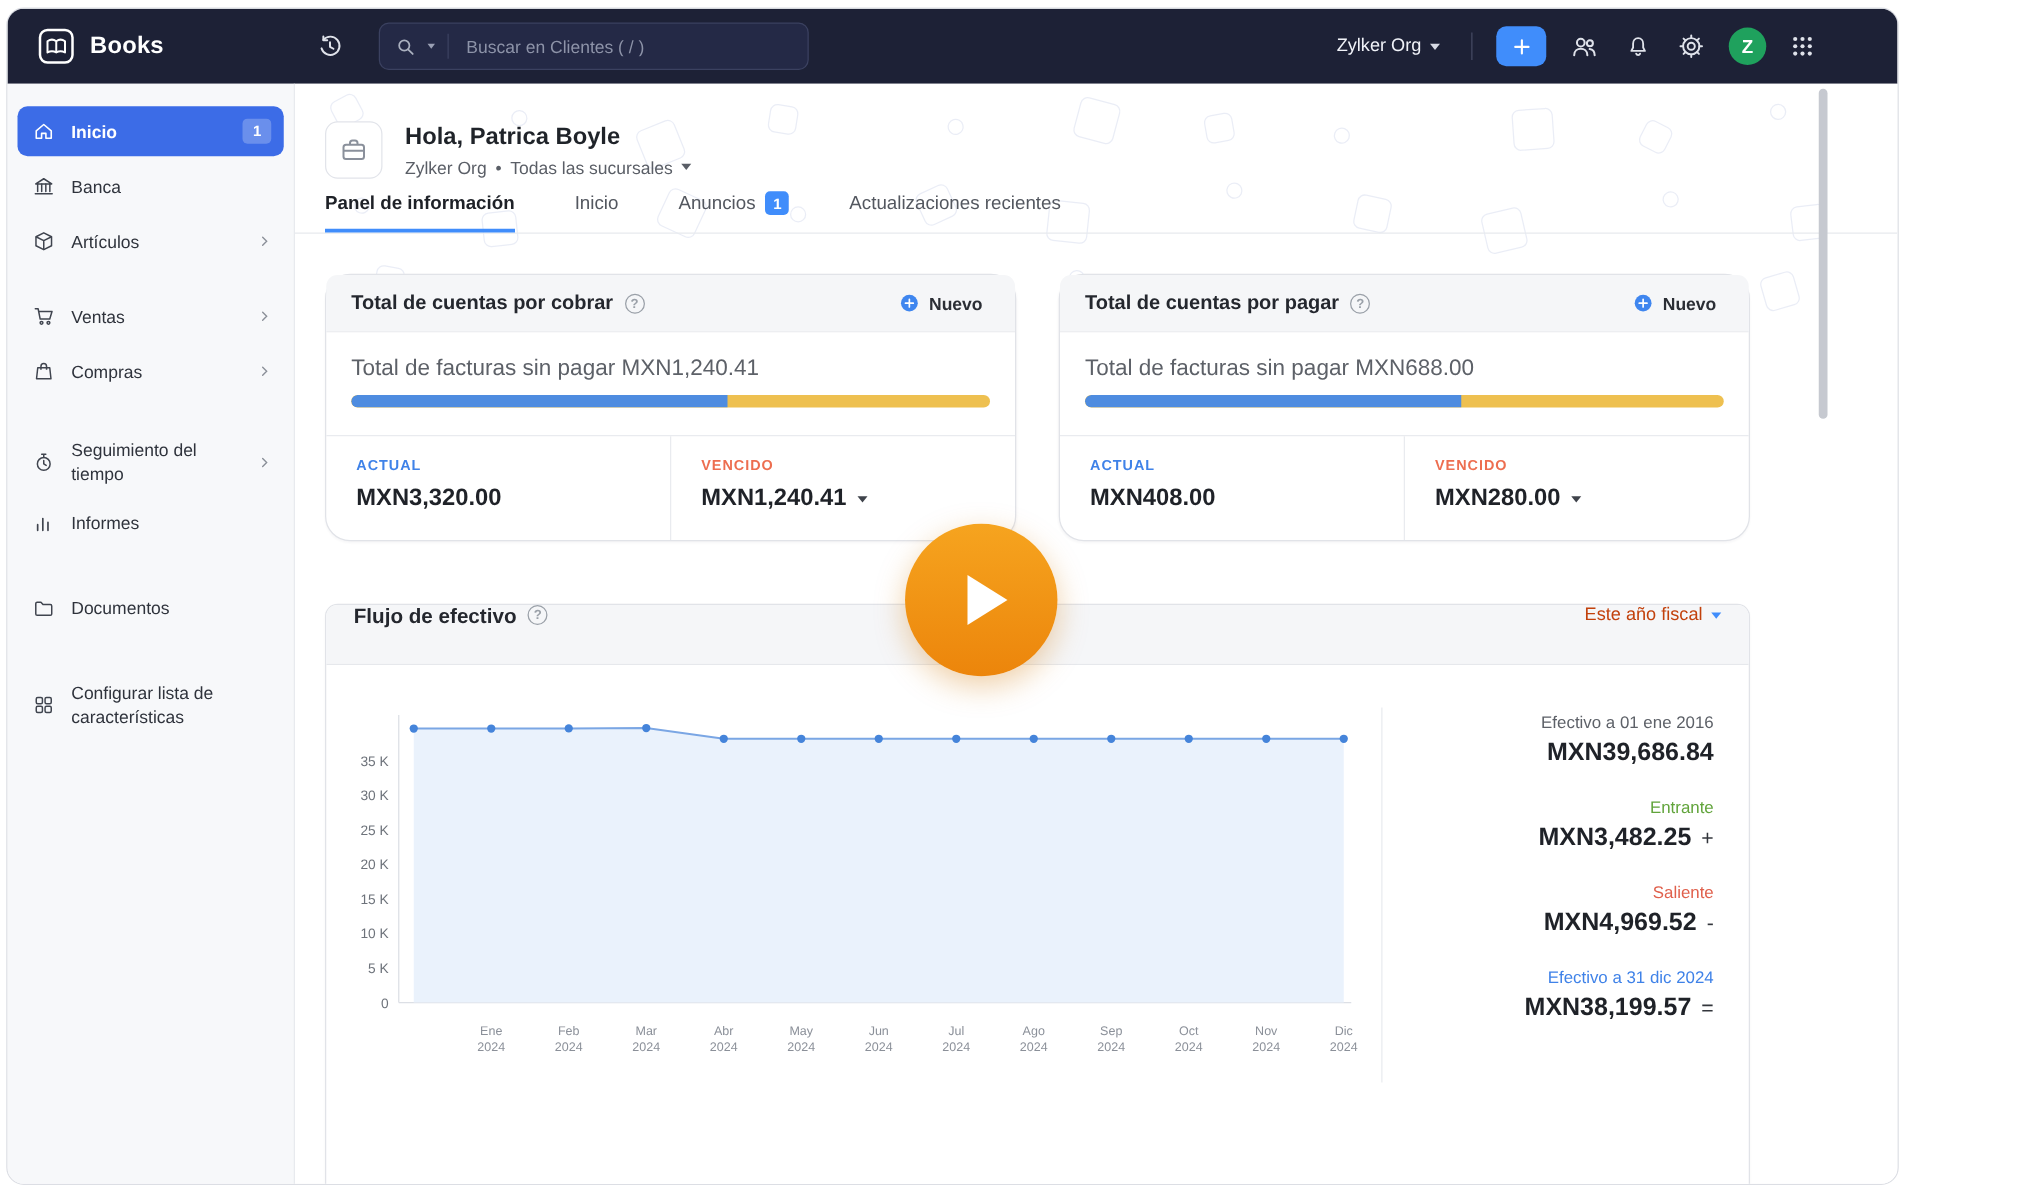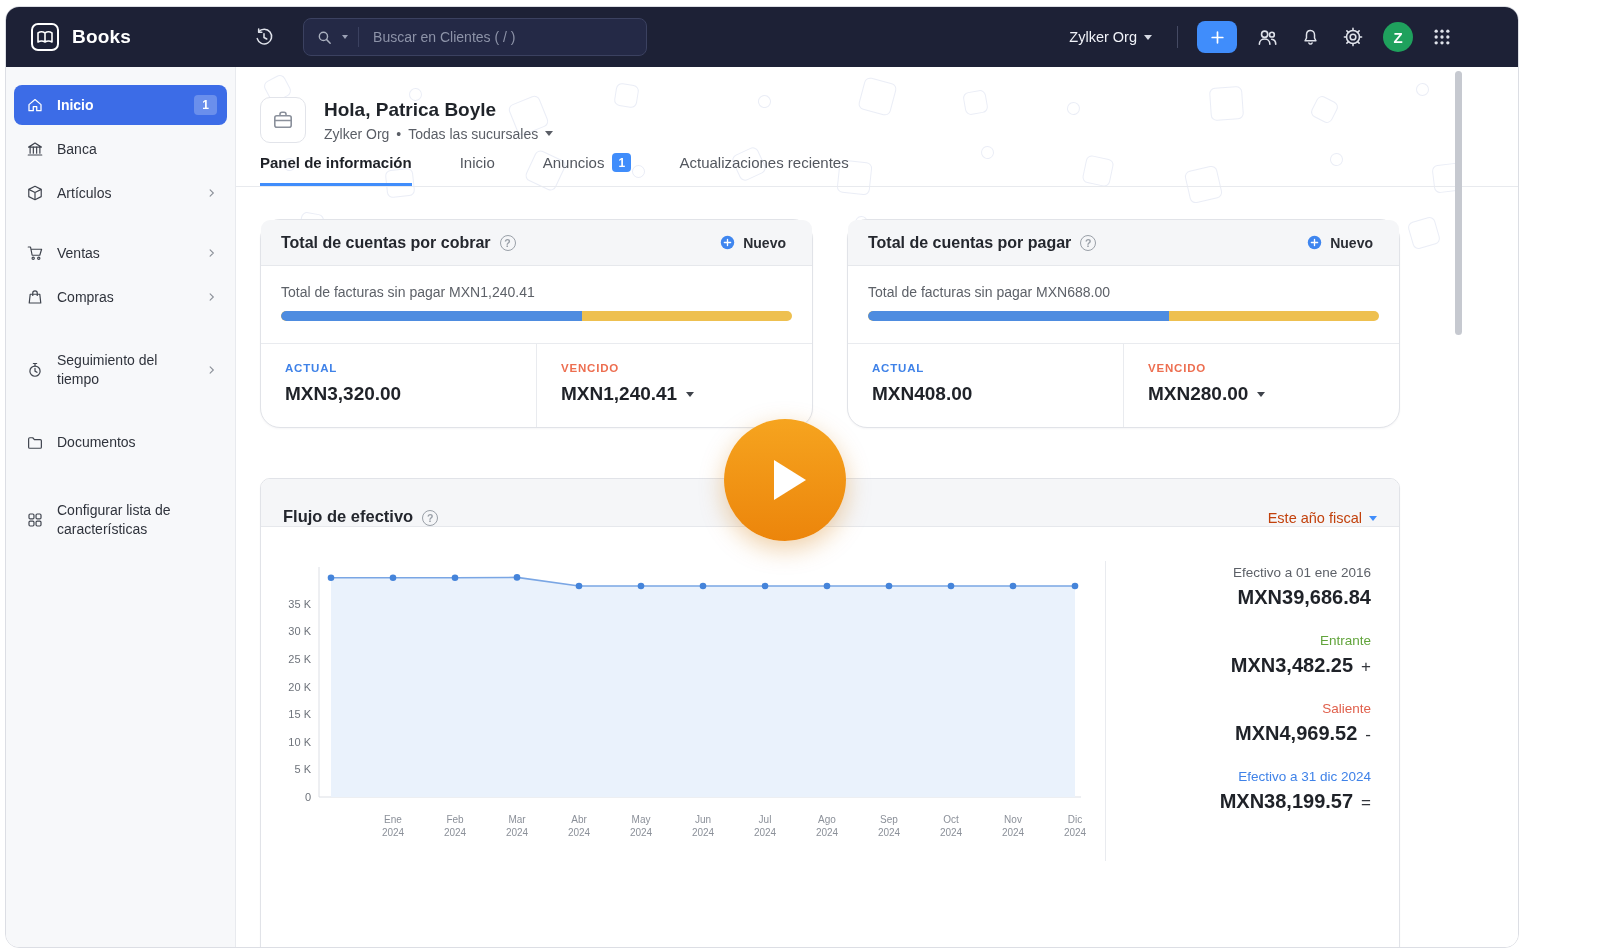--- a/index.html
+++ b/index.html
@@ -78,37 +78,37 @@
   .card{width:553px;background:#fff;border:1px solid #e1e3e8;border-radius:20px;
     box-shadow:0 1px 2px rgba(20,30,60,.04);}
   .card-head{height:46px;background:#f5f6f8;border-bottom:1px solid #e6e8ec;border-radius:9px 9px 0 0;
     display:flex;align-items:center;padding:0 20px;}
   .card-title{font-size:16px;font-weight:700;color:#24272e;}
   .help{width:16px;height:16px;border:1.2px solid #9aa0a8;border-radius:50%;color:#9aa0a8;font-size:10.5px;
     display:inline-flex;align-items:center;justify-content:center;margin-left:9px;font-weight:700;}
   .new-btn{margin-left:auto;display:flex;align-items:center;gap:7px;background:none;border:none;cursor:pointer;
     font-size:14px;font-weight:700;color:#2b2e35;font-family:inherit;}
   .card-sub{padding:18px 20px 22px 20px;border-bottom:1px solid #e9ebef;}
-  .unpaid{font-size:14px;color:#5d6168;margin-bottom:11px;}
+  .unpaid{font-size:18px;color:#5d6168;margin-bottom:11px;}
   .pbar{height:10px;border-radius:5px;background:var(--progress_amber,#eec050);overflow:hidden;}
   .pfill{height:100%;background:var(--progress_blue,#4e8ce0);border-radius:5px 0 0 5px;}
   .card-stats{display:flex;}
   .stat{flex:1;padding:18px 20px 22px 24px;}
   .stat-vdiv{width:1px;background:#e9ebef;}
   .stat-label{font-size:11.5px;font-weight:700;letter-spacing:.8px;}
   .stat-label.blue{color:var(--current_blue,#3f82e8);}
   .stat-label.orange{color:var(--overdue_orange,#ed6e50);}
   .stat-value{font-size:19px;font-weight:700;color:#1f2228;margin-top:9px;display:flex;align-items:center;}
   .stat-value .caret{color:#3f434b;margin-left:9px;}
 
   
   .cashflow{position:relative;z-index:1;margin:50px 0 0 24px;width:1140px;height:560px;background:#fff;
     border:1px solid #e1e3e8;border-radius:10px;box-shadow:0 1px 2px rgba(20,30,60,.04);}
   .cf-head{height:48px;background:#f5f6f8;border-bottom:1px solid #e6e8ec;border-radius:9px 9px 0 0;
-    display:flex;align-items:flex-end;padding:0 22px;}
+    display:flex;align-items:flex-start;padding:0 22px;}
   .cf-title{font-size:16.5px;font-weight:700;color:#24272e;}
   .cf-period{margin-left:auto;display:flex;align-items:center;font-size:14.5px;color:#c2410c;cursor:pointer;}
   .cf-period .caret{color:var(--accent,#408dfb);}
   .cf-body{display:flex;padding:28px 0 0 6px;}
   .cf-chart{width:838px;flex:none;}
   .cf-chart svg{font-family:inherit;}
   .cf-vdiv{width:1px;background:#e9ebef;height:300px;margin-top:6px;flex:none;}
   .cf-panel{flex:1;text-align:right;padding:10px 28px 0 0;}
   .cf-label{font-size:13.5px;color:#5d6168;margin-bottom:6px;}
   .cf-label.green{color:var(--positive_green,#61a43b);}
@@ -294,20 +294,28 @@
             <path d="M12 9.8 V13.5 L14.6 15.1 M9.8 3.3 H14.2 M12 3.3 V6.6"></path>
           </g>
         </svg>
         <span style="max-width:128px;">Seguimiento del tiempo</span>
         <svg class="chev" width="11" height="11" viewBox="0 0 24 24">
           <path d="M9 5 L16 12 L9 19" fill="none" stroke="#8a8f98" stroke-width="2.4" stroke-linecap="round"></path>
         </svg>
       </div>
 
 
+      <div class="side-item">
+        <svg width="18" height="18" viewBox="0 0 24 24">
+          <g fill="none" stroke="#40454f" stroke-width="1.8" stroke-linecap="round">
+            <path d="M5.5 19 V13 M11 19 V6.5 M16.5 19 V10.5"></path>
+          </g>
+        </svg>
+        <span>Informes</span>
+      </div>
 
       <div class="sgap-md"></div>
 
       <div class="side-item">
         <svg width="18" height="18" viewBox="0 0 24 24">
           <path d="M3.5 6.5 a1.5 1.5 0 0 1 1.5 -1.5 H9 L11.2 7.5 H19 a1.5 1.5 0 0 1 1.5 1.5 V17.5 a1.5 1.5 0 0 1 -1.5 1.5 H5 a1.5 1.5 0 0 1 -1.5 -1.5 Z" fill="none" stroke="#40454f" stroke-width="1.6" stroke-linejoin="round"></path>
         </svg>
         <span>Documentos</span>
       </div>
 

